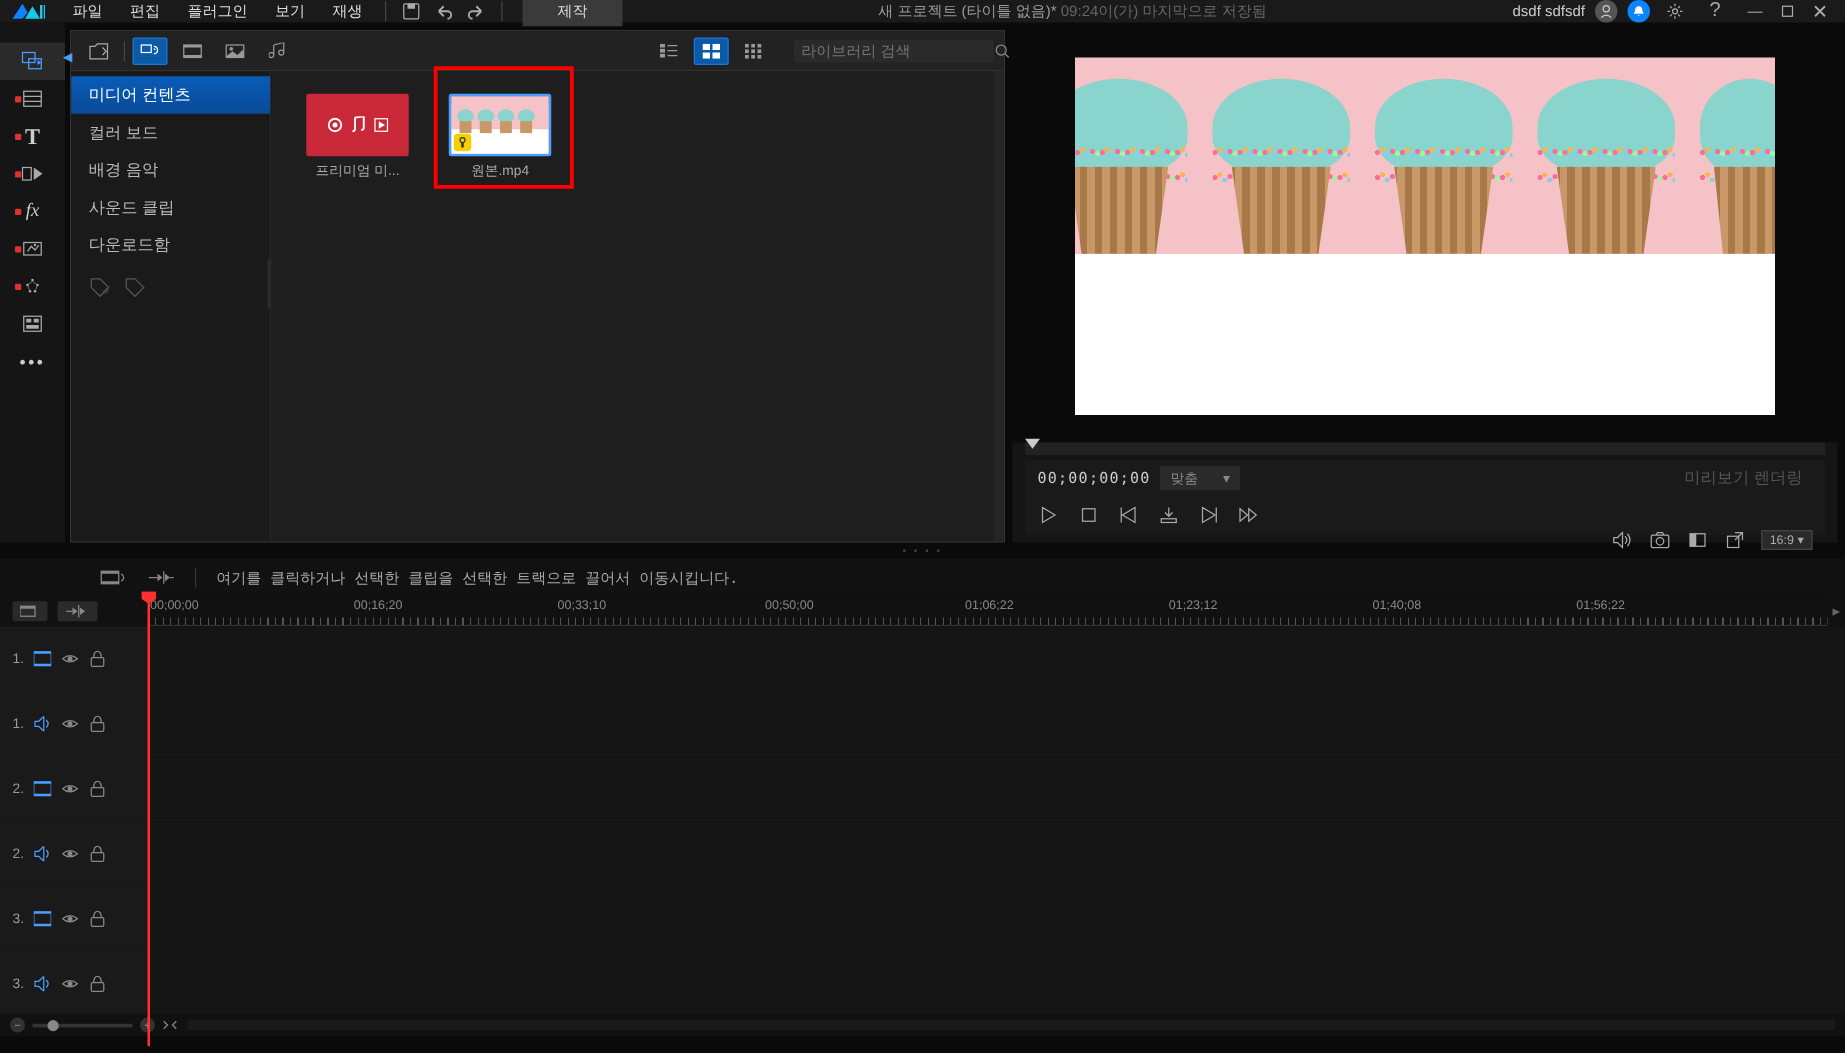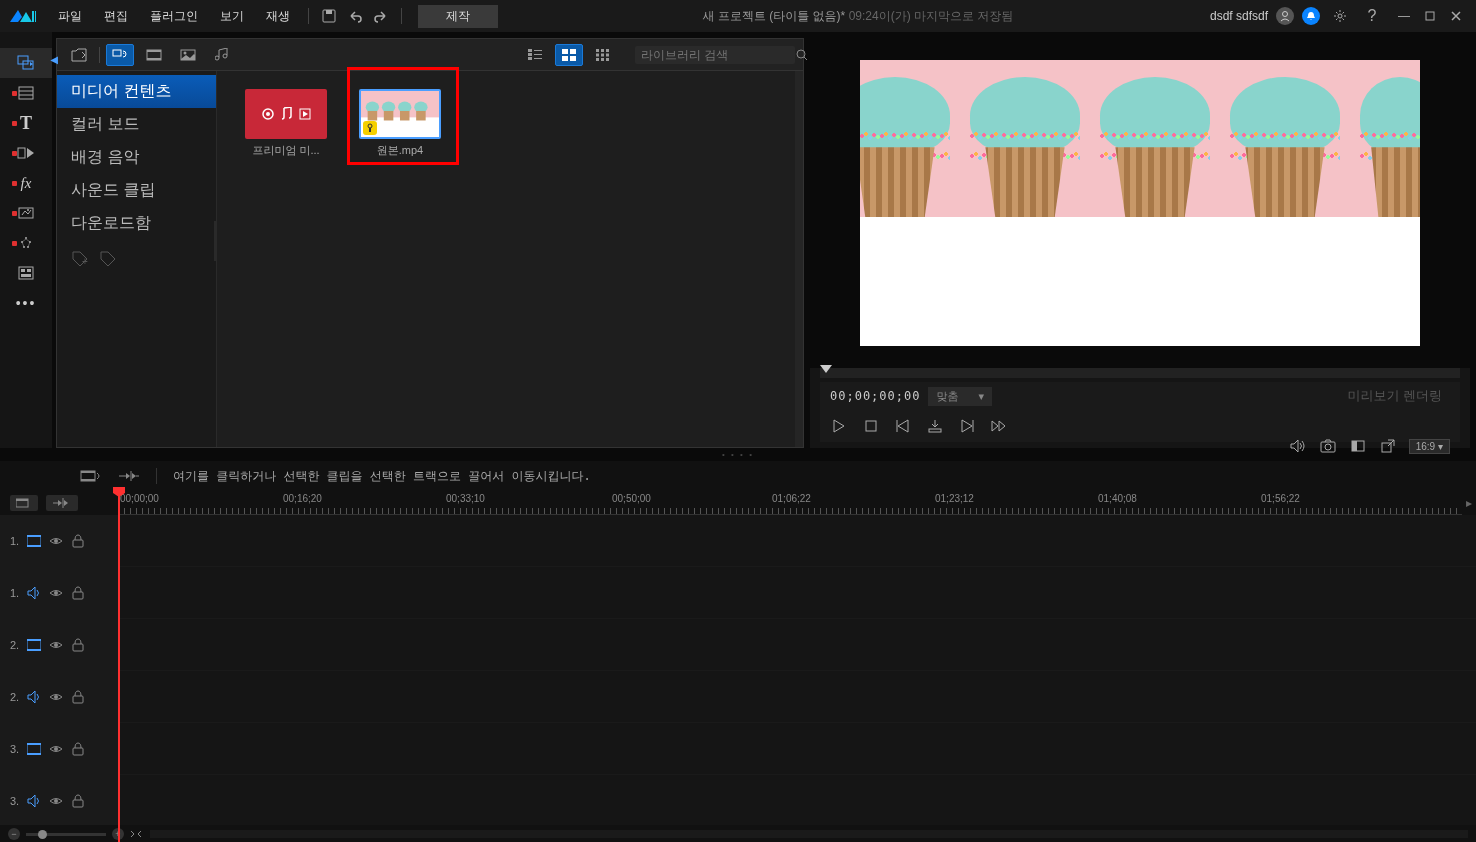--- a/index.html
+++ b/index.html
@@ -1,19 +1,19 @@
 <!DOCTYPE html>
 <html><head>
 <meta charset="utf-8">
 <style>
 * { margin: 0; padding: 0; box-sizing: border-box; font-family: "Malgun Gothic", sans-serif; }
 body { background: #0a0a0a; color: #c8c8c8; width: 1476px; height: 842px; overflow: hidden; font-size: 12px; user-select: none; }
 
 
-.menubar { height: 32px; background: #1a1a1a; display: flex; align-items: center; padding: 0 8px; gap: 2px; }
+.menubar { height: 18px; background: #1a1a1a; display: flex; align-items: center; padding: 0 8px; gap: 2px; }
 .app-logo { width: 28px; height: 18px; margin-right: 10px; display: flex; align-items: center; }
 .app-logo svg { width: 28px; height: 18px; }
 .menu-item { padding: 4px 10px; color: #ddd; cursor: pointer; }
 .menu-divider { width: 1px; height: 16px; background: #444; margin: 0 6px; }
 .menu-icon-btn { width: 24px; height: 24px; display: flex; align-items: center; justify-content: center; cursor: pointer; color: #aaa; }
 .make-btn { background: #3a3a3a; padding: 3px 28px; margin: 0 8px; cursor: pointer; color: #ddd; }
 .title-area { flex: 1; text-align: center; color: #999; font-size: 12px; }
 .title-area .dim { color: #666; }
 .user-area { display: flex; align-items: center; gap: 8px; margin-left: auto; }
 .user-name { color: #ccc; font-size: 12px; }
@@ -39,21 +39,21 @@
 .media-toolbar { height: 32px; background: #222; display: flex; align-items: center; padding: 0 8px; gap: 6px; border-bottom: 1px solid #333; }
 .tb-btn { width: 28px; height: 22px; display: flex; align-items: center; justify-content: center; cursor: pointer; color: #999; border-radius: 2px; }
 .tb-btn.active { background: #0a5aa8; color: #fff; border: 1px solid #1a7ad8; }
 .tb-spacer { flex: 1; }
 .search-box { display: flex; align-items: center; background: #2a2a2a; border-radius: 2px; padding: 2px 6px; width: 160px; margin-left: 12px; }
 .search-box input { background: transparent; border: none; color: #ccc; outline: none; flex: 1; font-size: 12px; }
 .search-icon { color: #888; }
 
 .media-body { flex: 1; display: flex; }
 .media-sidebar { width: 160px; background: #1a1a1a; border-right: 1px solid #2a2a2a; padding-top: 4px; position: relative; }
-.media-side-item { padding: 6px 14px; cursor: pointer; color: #bbb; font-size: 16px; }
+.media-side-item { padding: 6px 14px; cursor: pointer; color: #bbb; font-size: 13px; }
 .media-side-item.active { background: linear-gradient(to bottom, #0a5cb8, #084a98); color: #fff; }
 .tag-icons { display: flex; gap: 10px; padding: 10px 14px; color: #555; }
 .collapse-handle { position: absolute; right: -8px; top: 150px; width: 10px; height: 40px; background: #2a2a2a; border-radius: 0 4px 4px 0; display: flex; align-items: center; justify-content: center; color: #4a9eff; font-size: 10px; cursor: pointer; }
 
 .media-grid { flex: 1; padding: 18px 24px; display: flex; gap: 24px; align-items: flex-start; background: #1e1e1e; position: relative; }
 .media-item { display: flex; flex-direction: column; align-items: center; gap: 4px; cursor: pointer; }
 .thumb { width: 82px; height: 50px; border-radius: 2px; display: flex; align-items: center; justify-content: center; gap: 6px; }
 .thumb.premium { background: #c82838; color: #fff; }
 .thumb.video { background: linear-gradient(to bottom, #f5c2c7 0%, #f5c2c7 15%, #fff 15%, #fff 100%); border: 2px solid #4a9eff; position: relative; overflow: hidden; }
 .thumb.video .cupcakes-mini { position: absolute; inset: 0; }

